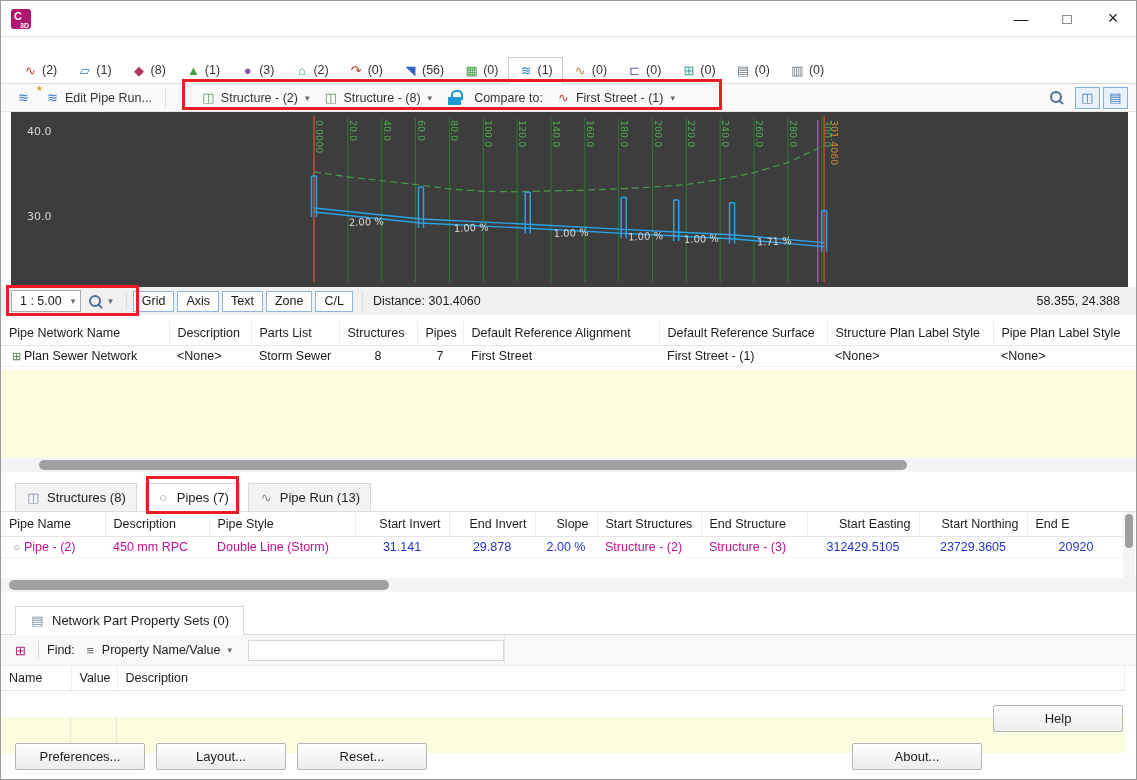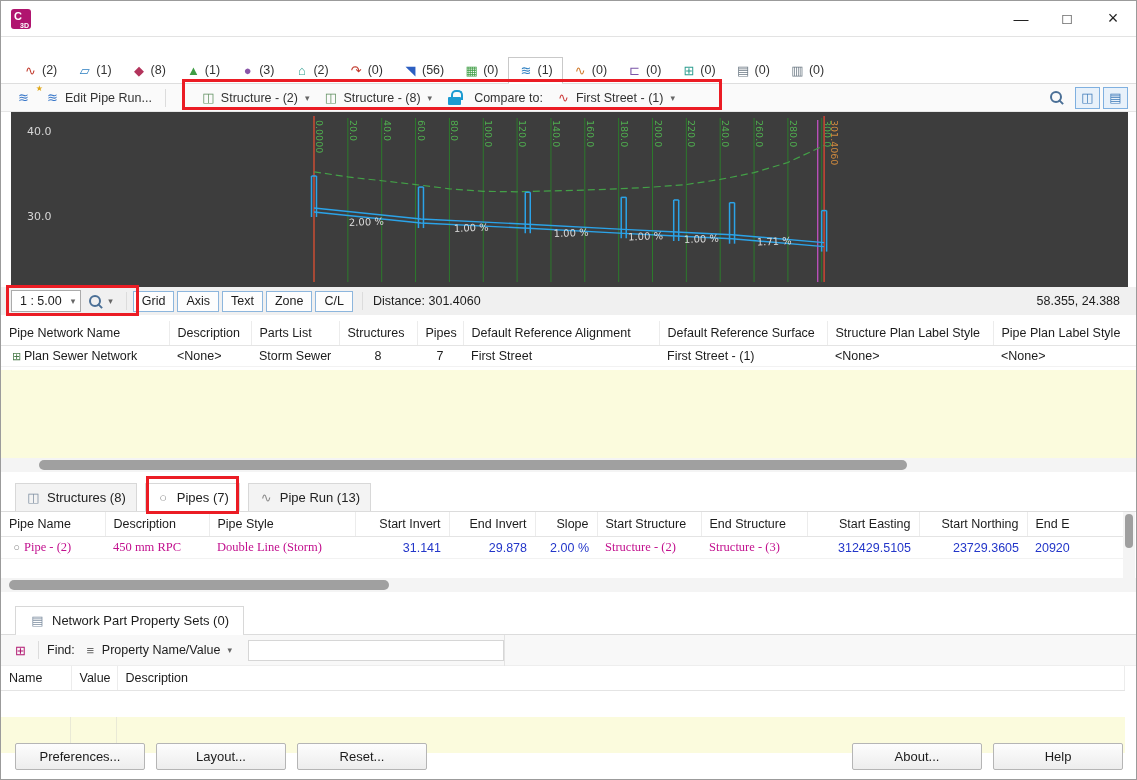--- a/index.html
+++ b/index.html
@@ -50,22 +50,22 @@
 
   
   .ann { position: absolute; border: 3px solid #eb1c24; z-index: 60; pointer-events: none; }
 
   
   table { border-collapse: collapse; table-layout: fixed; font-size: 12.5px; width: 100%; }
   th { font-weight: normal; text-align: left; padding: 5px 8px; border-right: 1px solid #ececec; border-bottom: 1px solid #e4e4e4; color: #1c1c1c; white-space: nowrap; overflow: hidden; }
   td { padding: 3px 8px; white-space: nowrap; overflow: hidden; border-bottom: 1px solid #f2f2f2; }
   .num { text-align: right; }
   .ctr { text-align: center; }
-  .mag-t { color: #c2108e; font-family: Liberation Serif, serif; }
-  .blu-t { color: #2336c9; }
+  .mag-t { color: #c2108e; }
+  .blu-t { color: #2336c9; text-align: center; }
 
   .nettable { position: absolute; top: 320px; left: 0; right: 0; height: 151px; background: #fff; }
   .yellowfill { position: absolute; left: 0; right: 0; background: #fbfbdd; }
   .hscroll { position: absolute; left: 0; right: 0; height: 14px; background: #f4f4f4; }
   .hthumb { position: absolute; top: 2px; height: 10px; background: #a0a0a0; border-radius: 5px; }
 
   
   .dtabs { position: absolute; top: 478px; left: 0; right: 0; height: 33px; display: flex; align-items: flex-end; padding-left: 14px; border-bottom: 1px solid #dcdcdc; background: #fff; }
   .dtab { display: flex; align-items: center; gap: 6px; padding: 6px 10px; font-size: 13px; color: #222; border: 1px solid #d8d8d8; border-bottom: none; background: #f3f3f3; margin-right: 8px; white-space: nowrap; }
   .dtab.selected { background: #fff; position: relative; }
@@ -386,21 +386,21 @@
           <col style="width:98px">
       </colgroup>
       <thead>
         <tr>
           <th>Pipe Name</th>
           <th>Description</th>
           <th>Pipe Style</th>
           <th class="num">Start Invert</th>
           <th class="num">End Invert</th>
           <th class="num">Slope</th>
-          <th>Start Structure</th>
+          <th>Start Structures</th>
           <th>End Structure</th>
           <th class="num">Start Easting</th>
           <th class="num">Start Northing</th>
           <th>End E</th>
         </tr>
       </thead>
       <tbody>
         <tr>
           <td class="mag-t"><span class="g" style="color:#8a8a8a;font-size:11px;">○</span><span>Pipe - (2)</span></td>
           <td class="mag-t">450 mm RPC</td>
@@ -463,20 +463,20 @@
       <div class="vline" style="left:69px;top:0;height:36px;"></div>
       <div class="vline" style="left:115px;top:0;height:36px;"></div>
     </div>
   </div>
 
   <div>
     <div class="fbtn" style="left:14px;top:742px;">Preferences...</div>
     <div class="fbtn" style="left:155px;top:742px;">Layout...</div>
     <div class="fbtn" style="left:296px;top:742px;">Reset...</div>
     <div class="fbtn" style="left:851px;top:742px;">About...</div>
-    <div class="fbtn" style="left:992px;top:742px;">Help</div>
+    <div class="fbtn" style="left:992px;top:704px;">Help</div>
   </div>
 
   <div class="ann" style="left:181px;top:78px;width:540px;height:31px;"></div>
   <div class="ann" style="left:5px;top:284px;width:133px;height:31px;"></div>
   <div class="ann" style="left:145px;top:475px;width:93px;height:38px;"></div>
 
 </div>
 
 </body></html>

